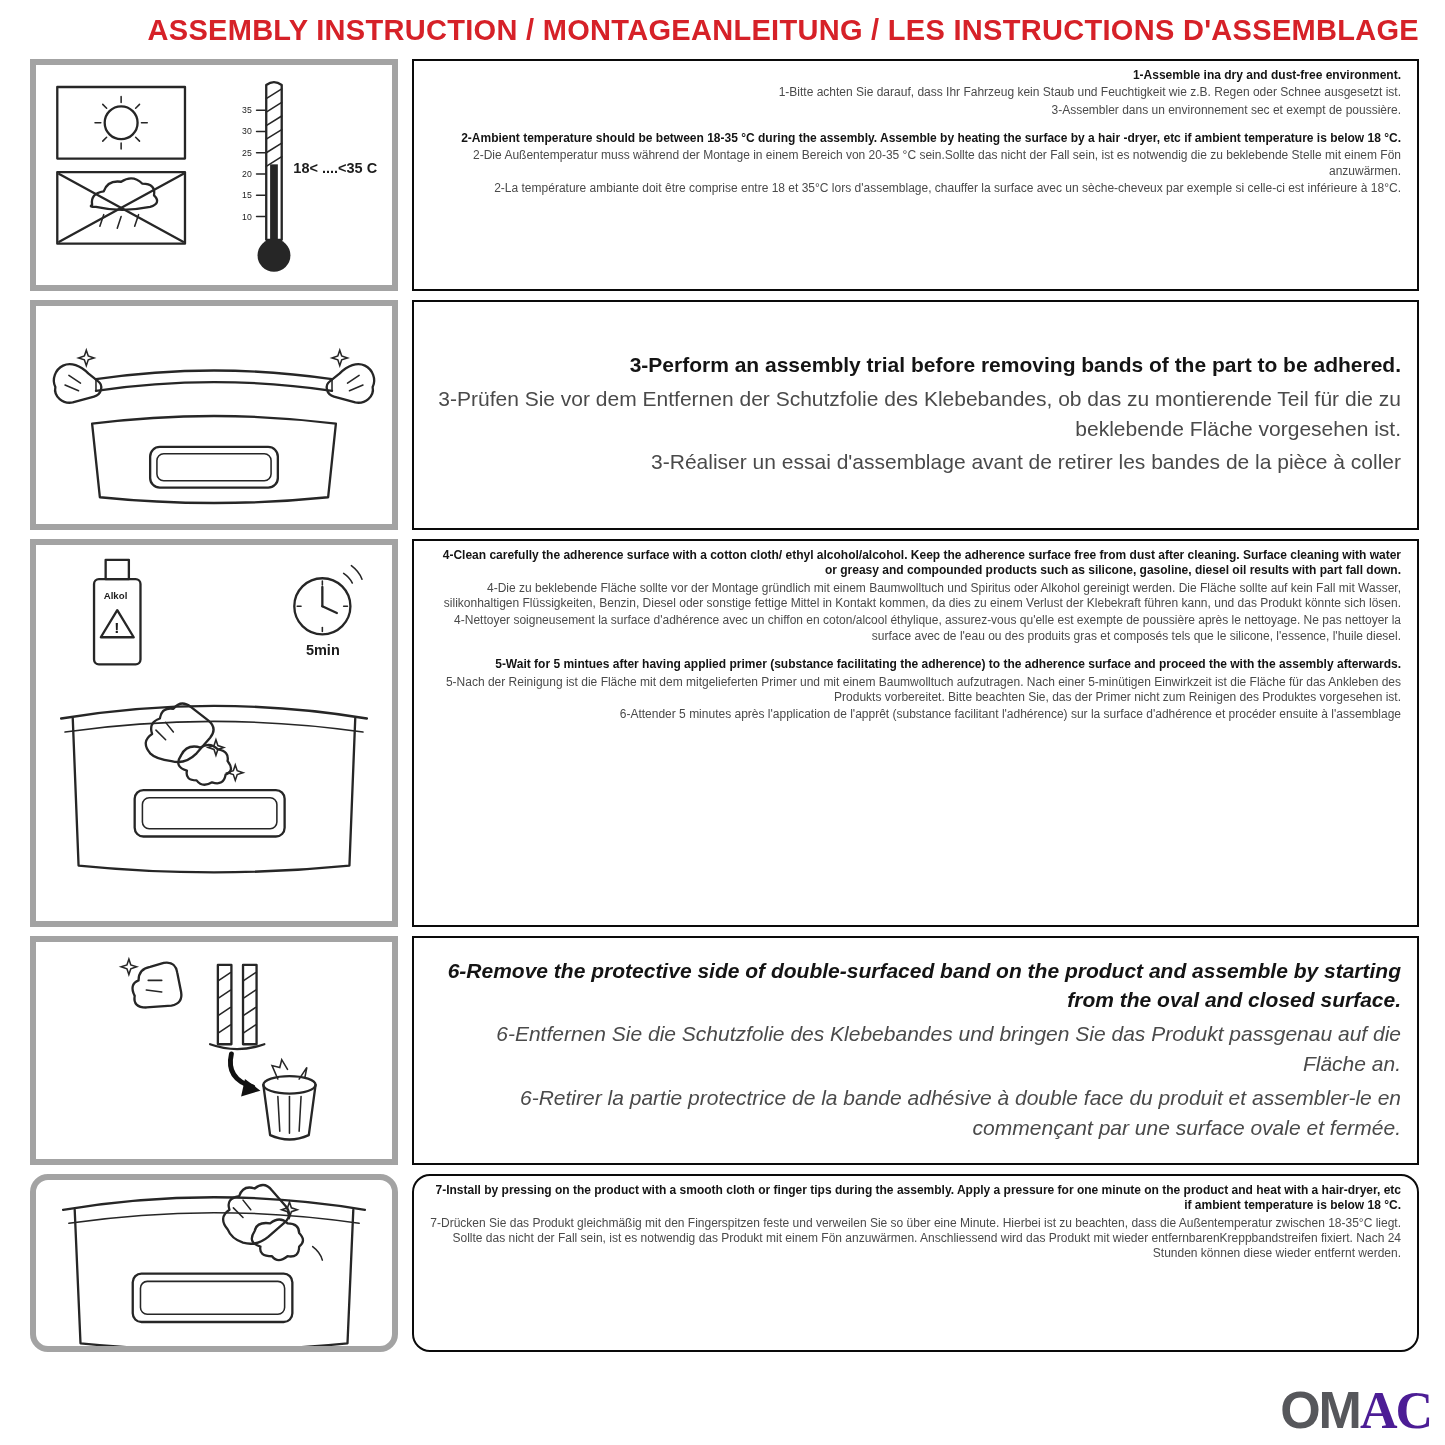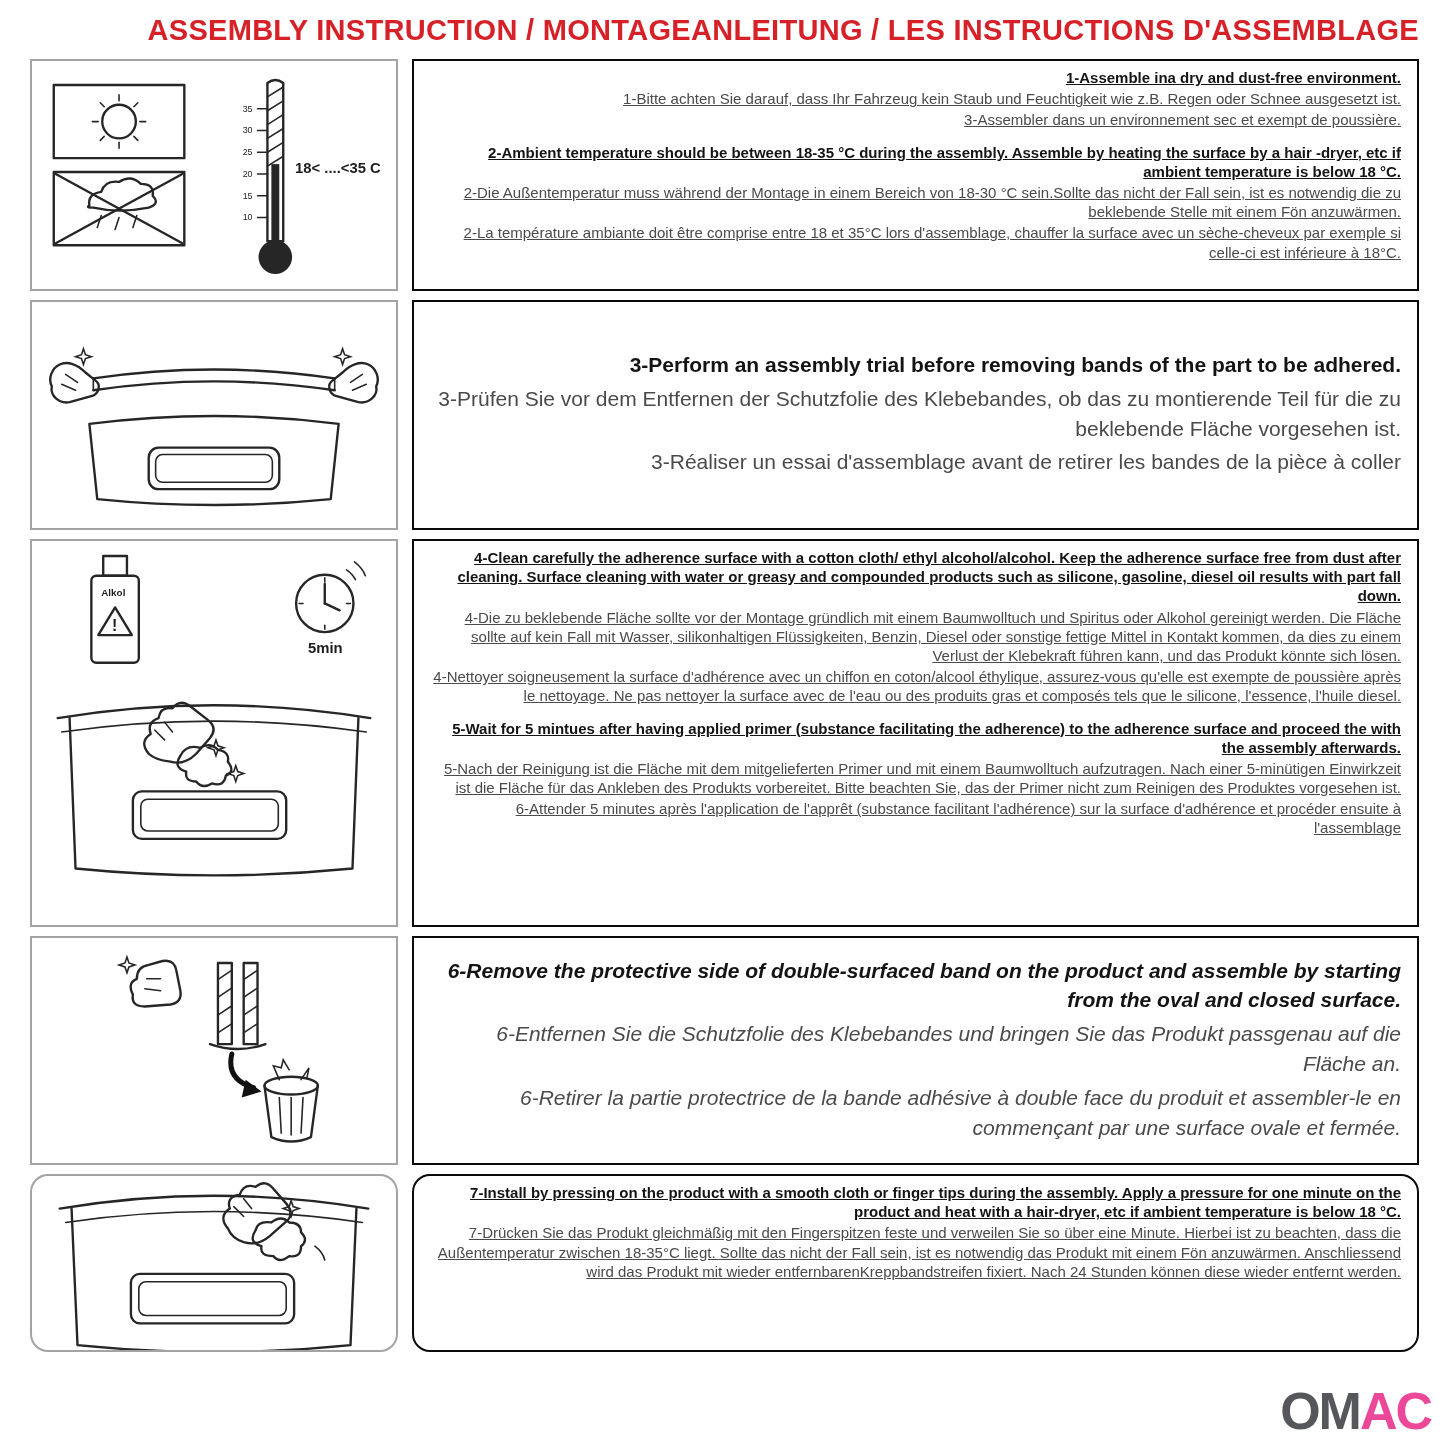--- a/index.html
+++ b/index.html
@@ -9,48 +9,48 @@
     font-family: "Liberation Sans", sans-serif;
     position: relative; overflow: hidden;
   }
   .page { padding: 10px 26px 0 30px; text-align: right; }
   .title {
     color: #d62128; font-weight: 800; font-size: 29px;
     letter-spacing: 0.3px; margin: 4px 0 12px 8px; white-space: nowrap;
   }
   .row { display: flex; gap: 14px; margin-bottom: 9px; }
   .illus-box {
-    width: 368px; min-width: 368px; border: 2px solid #a3a3a3; background: #fff;
+    width: 368px; min-width: 368px; border: 6px solid #a3a3a3; background: #fff;
     display: flex; align-items: center; justify-content: center; overflow: hidden;
   }
   .text-box {
     flex: 1; border: 2px solid #0a0a0a; background: #fff;
     padding: 7px 16px 6px 14px; overflow: hidden;
   }
   .text-box.center { display: flex; flex-direction: column; justify-content: center; }
   .h1 { height: 232px; } .h2 { height: 230px; } .h3 { height: 388px; }
   .h4 { height: 229px; font-style: italic; } .h5 { height: 178px; border-radius: 18px; }
   p { margin: 0 0 2px 0; }
-  .t-sm p { font-size: 15px; line-height: 1.28; text-decoration: underline; }
+  .t-sm p { font-size: 12px; line-height: 1.28; }
   .t-lg p { font-size: 21px; line-height: 1.42; margin-bottom: 4px; }
   .bold { font-weight: 700; color: #141414; }
   .normal { color: #4a4a4a; }
   .mt { margin-top: 13px !important; }
   svg { display: block; }
   .stroke { fill: none; stroke: #262626; stroke-width: 2.4; stroke-linecap: round; stroke-linejoin: round; }
   .thin { fill: none; stroke: #262626; stroke-width: 1.6; stroke-linecap: round; }
   .fillb { fill: #262626; stroke: none; }
   .svgtxt { font-family: "Liberation Sans", sans-serif; fill: #1c1c1c; }
   .logo {
     position: absolute; right: 14px; bottom: 8px;
     font-size: 52px; font-weight: 800; letter-spacing: -2px; line-height: 1;
     font-family: "Liberation Sans", sans-serif;
   }
   .logo .gray { color: #56575b; }
-  .logo .red { color: #ec4899; }
+  .logo .red { color: #4c1d95; font-family: Liberation Serif, serif; }
 </style>
 </head>
 <body>
 
 <div class="page">
 
   <div class="title">ASSEMBLY INSTRUCTION / MONTAGEANLEITUNG / LES INSTRUCTIONS D'ASSEMBLAGE</div>
 
   <div class="row">
     <div class="illus-box h1">
@@ -100,21 +100,21 @@
           <text class="svgtxt" x="213" y="161" font-size="9">10</text>
         </g>
         <text class="svgtxt" x="266" y="113" font-size="15" font-weight="bold">18&lt; ....&lt;35 C</text>
       </svg>
     </div>
     <div class="text-box h1 t-sm">
       <p class="bold">1-Assemble ina dry and dust-free environment.</p>
       <p class="normal">1-Bitte achten Sie darauf, dass Ihr Fahrzeug kein Staub und Feuchtigkeit wie z.B. Regen oder Schnee ausgesetzt ist.</p>
       <p class="normal">3-Assembler dans un environnement sec et exempt de poussière.</p>
       <p class="bold mt">2-Ambient temperature should be between 18-35 °C  during the assembly. Assemble by heating the surface by a hair -dryer, etc if ambient temperature is below 18 °C.</p>
-      <p class="normal">2-Die Außentemperatur muss während der Montage in einem Bereich von 18-30 °C  sein.Sollte das nicht der Fall sein, ist es notwendig die zu beklebende Stelle mit einem Fön anzuwärmen.</p>
+      <p class="normal">2-Die Außentemperatur muss während der Montage in einem Bereich von 20-35 °C  sein.Sollte das nicht der Fall sein, ist es notwendig die zu beklebende Stelle mit einem Fön anzuwärmen.</p>
       <p class="normal">2-La température ambiante doit être comprise entre 18 et 35°C lors d'assemblage, chauffer la surface avec un sèche-cheveux par exemple si celle-ci est inférieure à 18°C.</p>
     </div>
   </div>
 
   <div class="row">
     <div class="illus-box h2">
       <svg width="368" height="230" viewBox="0 0 368 230">
         <g>
           <path class="stroke" d="M62 78 Q184 60 306 78"></path>
           <path class="stroke" d="M62 90 Q184 72 306 90"></path>

